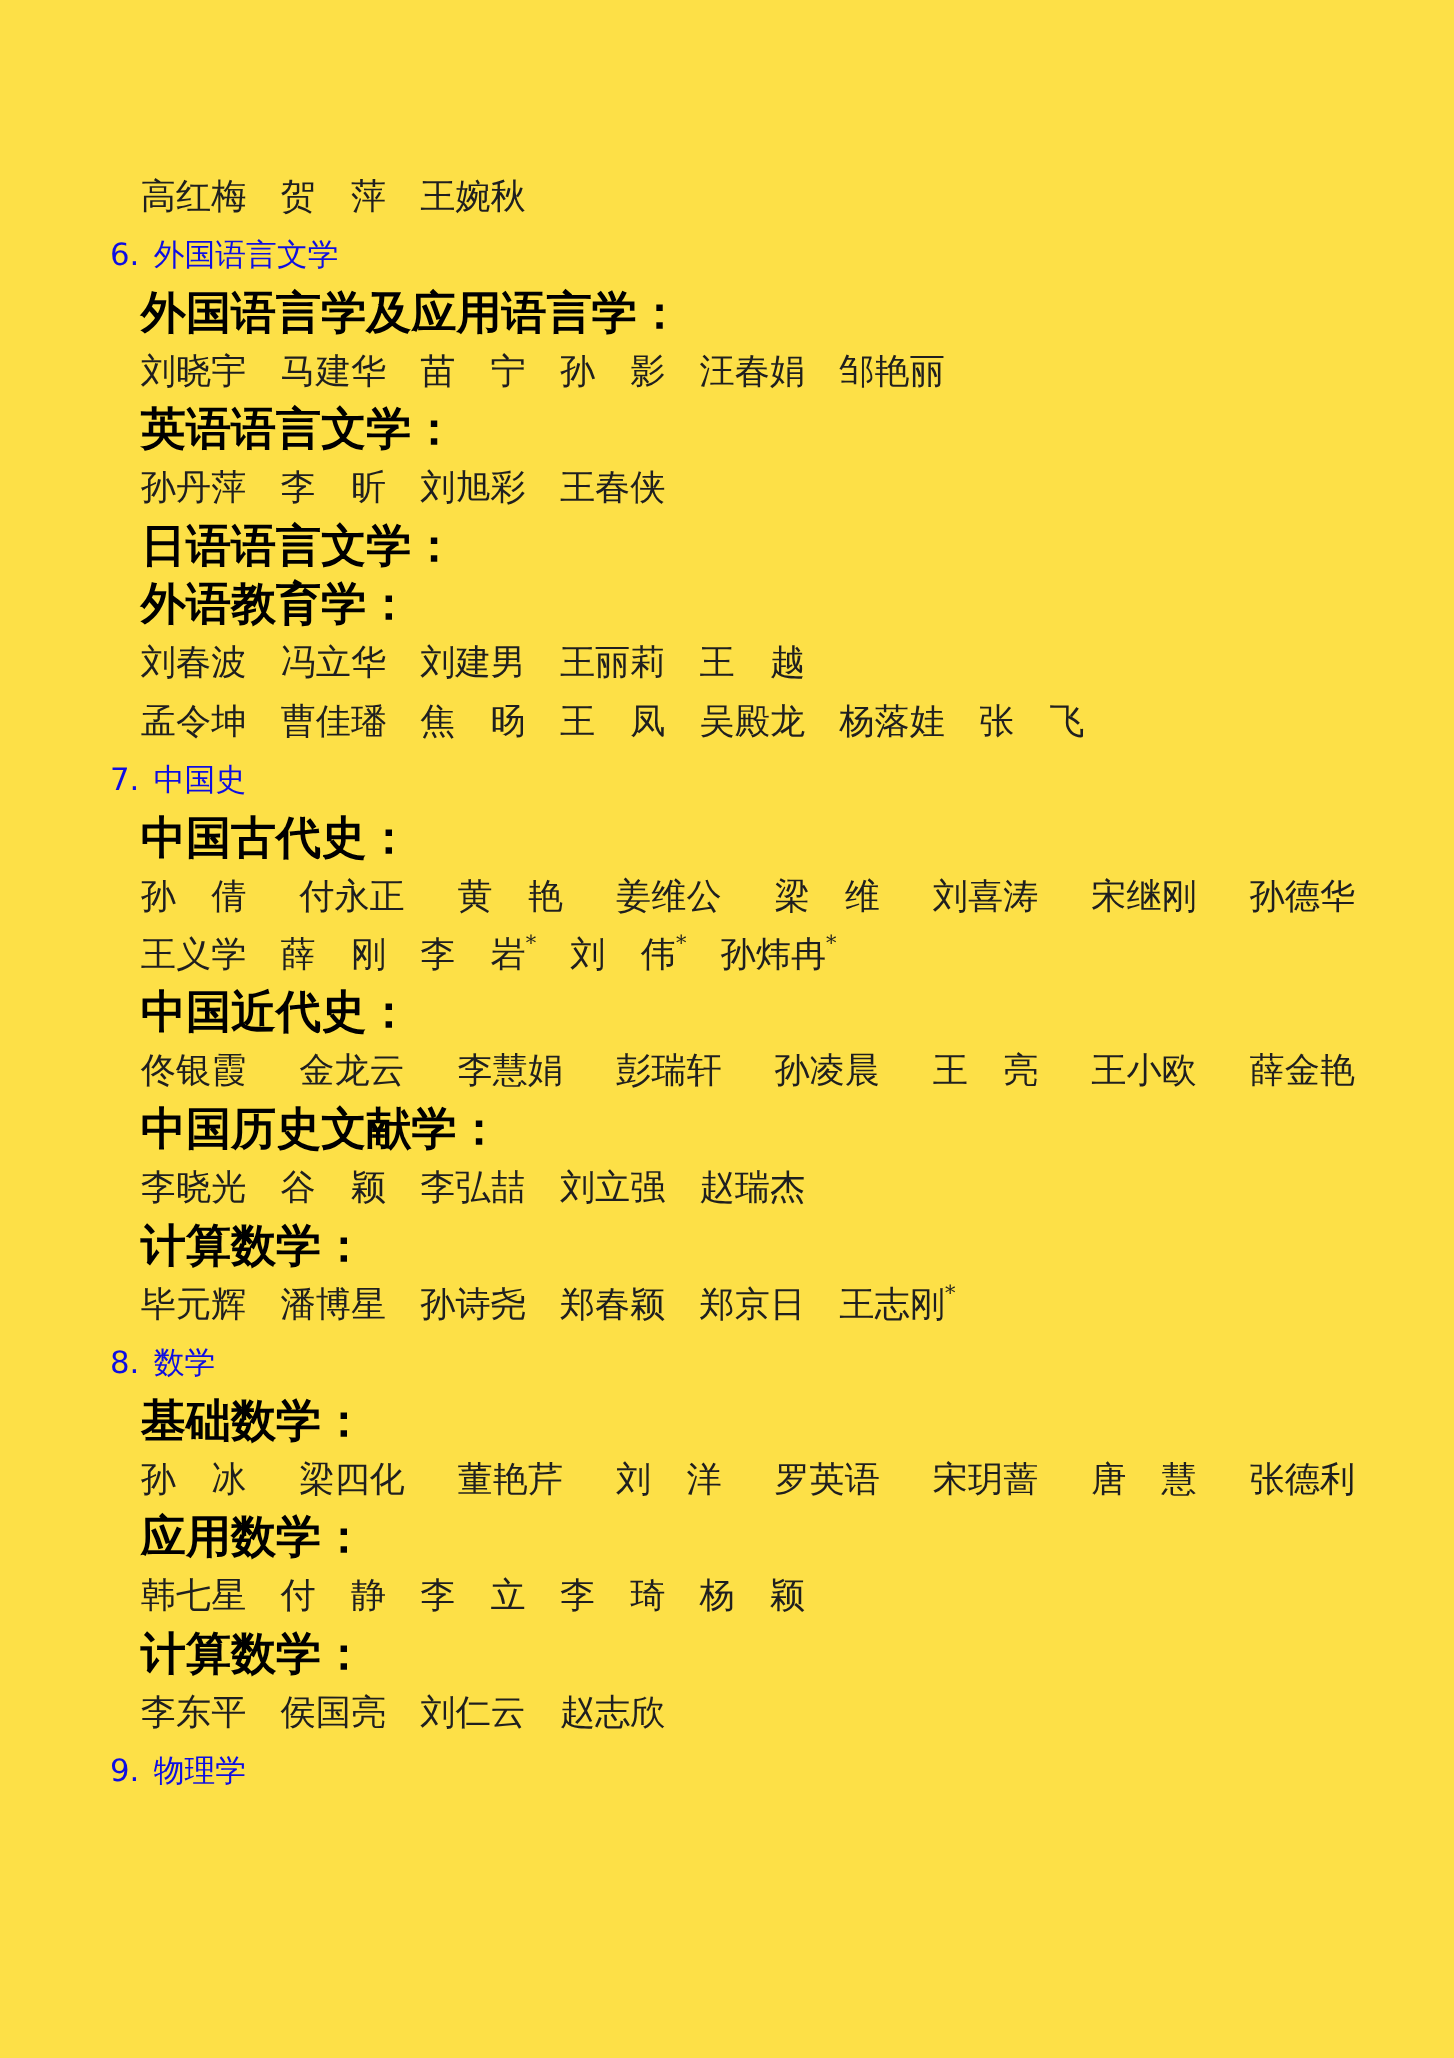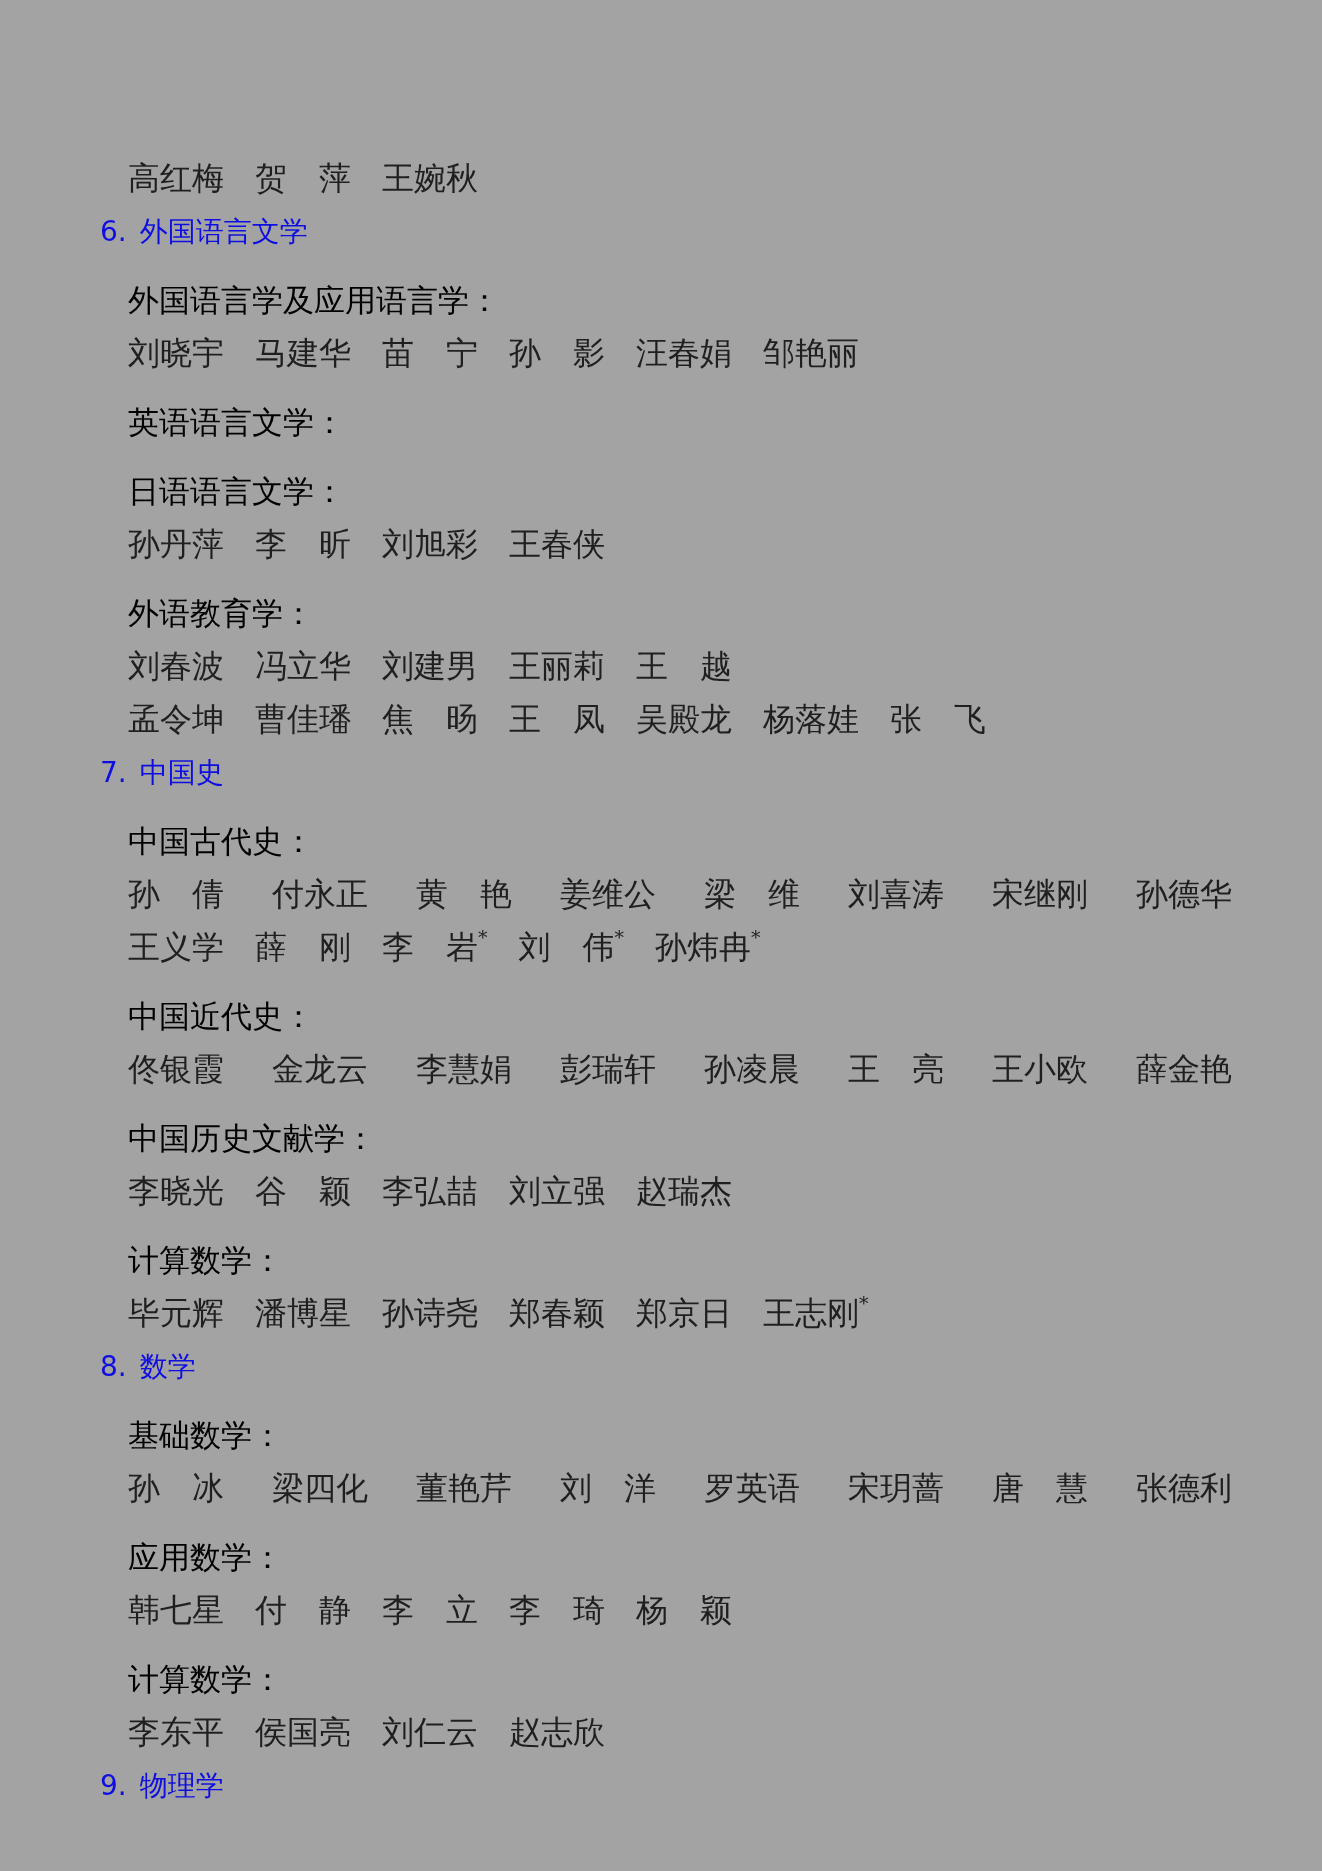--- a/index.html
+++ b/index.html
@@ -6,21 +6,21 @@
   html, body { width: 1322px; height: 1871px; }
   body {
     background: #ffffff;
     overflow: hidden;
     font-family: "DejaVu Sans", sans-serif;
   }
   .page {
     position: relative;
     width: 1322px;
     height: 1871px;
-    background: #a3a3a3;
+    background: #fde047;
   }
   .doc {
     position: absolute;
     top: 152px;
     left: 100px;
     width: 1160px;
   }
   .line {
     height: 53px;
     line-height: 53px;
@@ -37,46 +37,45 @@
   .names-line.wide .name + .name { margin-left: 48px; }
   .name sup {
     font-size: 19px;
     vertical-align: 14px;
     line-height: 0;
     letter-spacing: 0;
   }
   
   .sub-line {
     padding-left: 28px;
-    font-size: 31px;
-    font-weight: 400;
+    font-size: 41px;
+    font-weight: 700;
     color: var(--sub-ink, #000000);
     font-family: "DejaVu Serif", serif;
-    margin-top: 16px;
   }
   
   .heading-line {
     font-size: 28px;
     color: var(--accent, #0e0ee2);
     font-family: "DejaVu Sans", sans-serif;
   }
   .sec-num { margin-right: 13px; }
 </style>
 </head>
 <body style="background: rgb(255, 255, 255); --accent: #0e0ee2; --body-ink: #1f1f1f; --sub-ink: #000000;">
 
 <div class="page">
   <div class="doc">
       <div class="line names-line"><span class="name">高红梅</span><span class="name">贺　萍</span><span class="name">王婉秋</span></div>
       <div class="line heading-line"><span class="sec-num">6.</span><span class="sec-title">外国语言文学</span></div>
       <div class="line sub-line">外国语言学及应用语言学：</div>
       <div class="line names-line"><span class="name">刘晓宇</span><span class="name">马建华</span><span class="name">苗　宁</span><span class="name">孙　影</span><span class="name">汪春娟</span><span class="name">邹艳丽</span></div>
       <div class="line sub-line">英语语言文学：</div>
+      <div class="line names-line"><span class="name">孙丹萍</span><span class="name">李　昕</span><span class="name">刘旭彩</span><span class="name">王春侠</span></div>
       <div class="line sub-line">日语语言文学：</div>
-      <div class="line names-line"><span class="name">孙丹萍</span><span class="name">李　昕</span><span class="name">刘旭彩</span><span class="name">王春侠</span></div>
       <div class="line sub-line">外语教育学：</div>
       <div class="line names-line"><span class="name">刘春波</span><span class="name">冯立华</span><span class="name">刘建男</span><span class="name">王丽莉</span><span class="name">王　越</span></div>
       <div class="line names-line"><span class="name">孟令坤</span><span class="name">曹佳璠</span><span class="name">焦　旸</span><span class="name">王　凤</span><span class="name">吴殿龙</span><span class="name">杨落娃</span><span class="name">张　飞</span></div>
       <div class="line heading-line"><span class="sec-num">7.</span><span class="sec-title">中国史</span></div>
       <div class="line sub-line">中国古代史：</div>
       <div class="line names-line wide"><span class="name">孙　倩</span><span class="name">付永正</span><span class="name">黄　艳</span><span class="name">姜维公</span><span class="name">梁　维</span><span class="name">刘喜涛</span><span class="name">宋继刚</span><span class="name">孙德华</span></div>
       <div class="line names-line"><span class="name">王义学</span><span class="name">薛　刚</span><span class="name">李　岩<sup class="ast">*</sup></span><span class="name">刘　伟<sup class="ast">*</sup></span><span class="name">孙炜冉<sup class="ast">*</sup></span></div>
       <div class="line sub-line">中国近代史：</div>
       <div class="line names-line wide"><span class="name">佟银霞</span><span class="name">金龙云</span><span class="name">李慧娟</span><span class="name">彭瑞轩</span><span class="name">孙凌晨</span><span class="name">王　亮</span><span class="name">王小欧</span><span class="name">薛金艳</span></div>
       <div class="line sub-line">中国历史文献学：</div>

